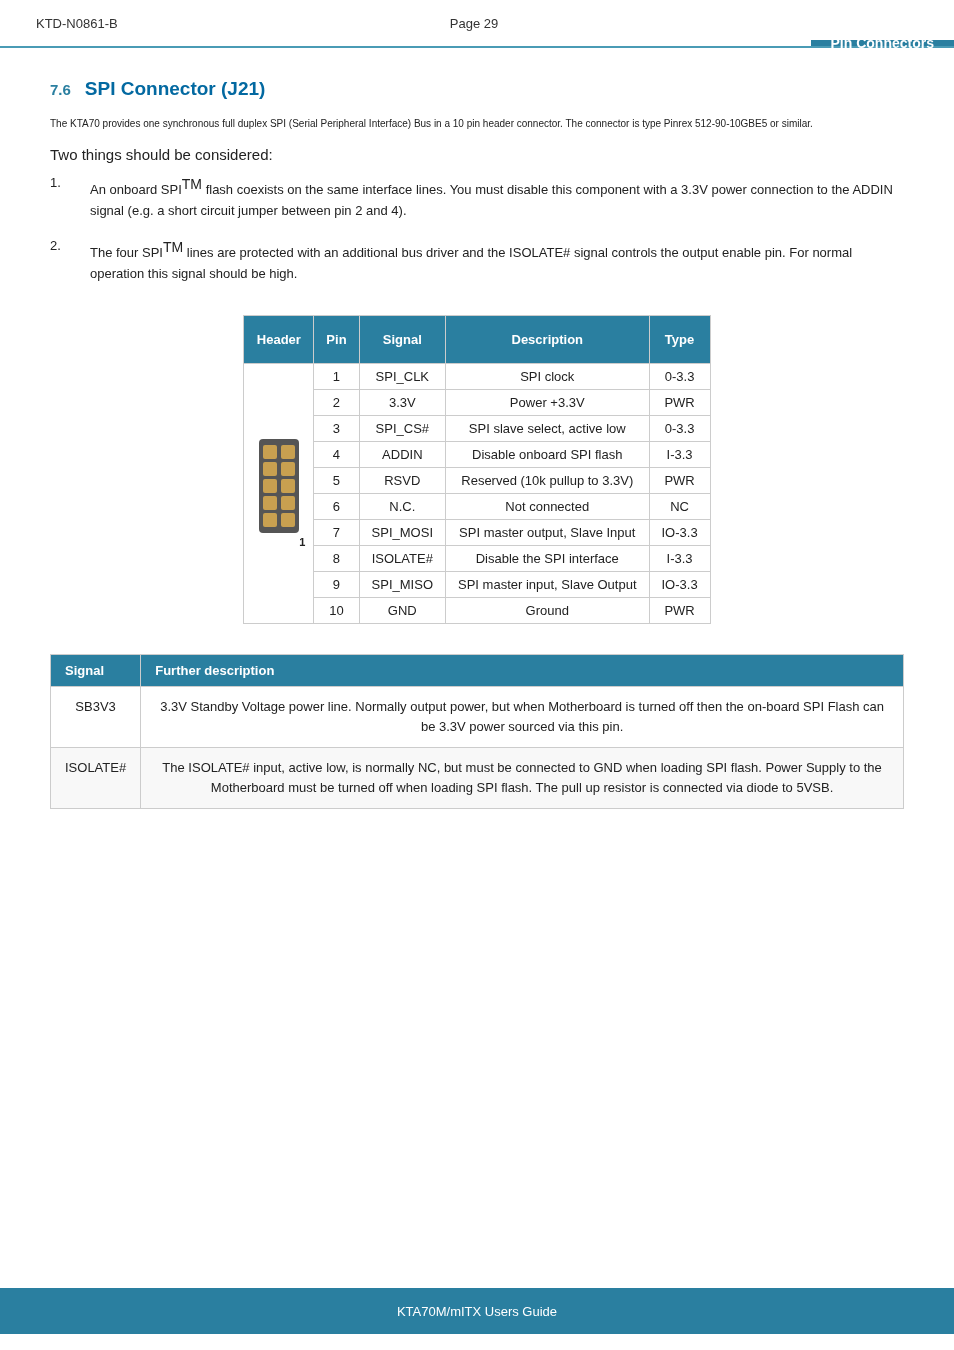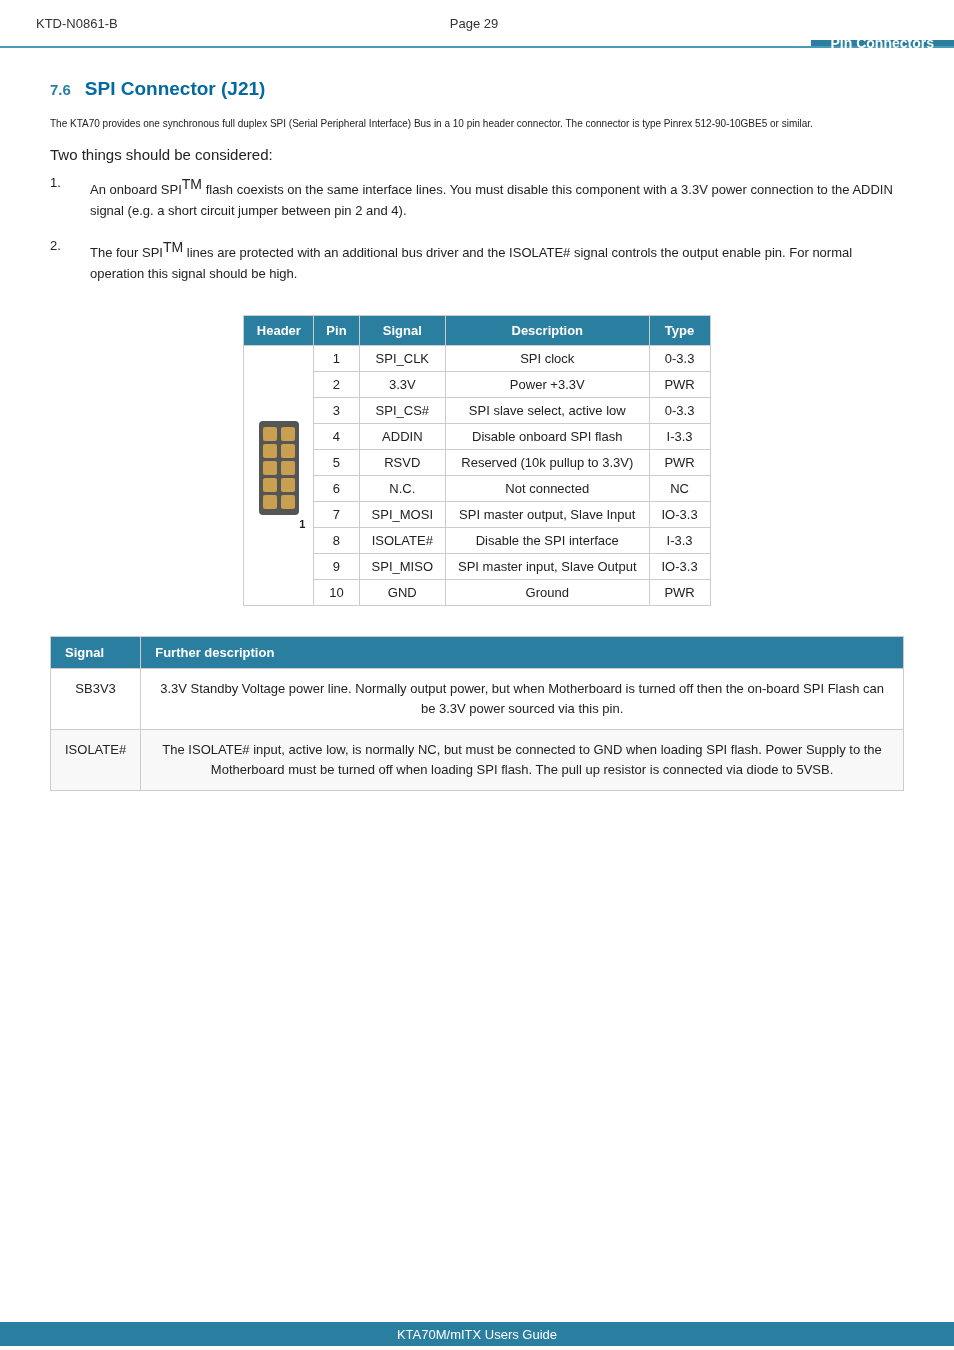--- a/index.html
+++ b/index.html
@@ -107,21 +107,21 @@
 
     
     .connector-table {
       border-collapse: collapse;
       font-size: 13px;
     }
     .connector-table th {
       background: #2a7fa0;
       color: #fff;
       font-weight: bold;
-      padding: 7px 12px;
+      padding: 16px 12px;
       text-align: center;
       border: 1px solid #ccc;
     }
     .connector-table td {
       padding: 5px 12px;
       border: 1px solid #ccc;
       text-align: center;
       background: #fff;
     }
     .connector-table td.description {
@@ -158,24 +158,24 @@
     .signal-table tr:nth-child(even) td {
       background: #f8f8f8;
     }
     .signal-table tr:nth-child(odd) td {
       background: #fff;
     }
 
     
     .footer-bar {
       position: absolute;
-      bottom: 4px;
+      bottom: 16px;
       left: 0;
       right: 0;
-      height: 24px;
+      height: 46px;
       background: #2a7fa0;
       display: flex;
       align-items: center;
       justify-content: center;
       color: #fff;
       font-size: 13px;
     }
   </style>
 </head>
 <body>

